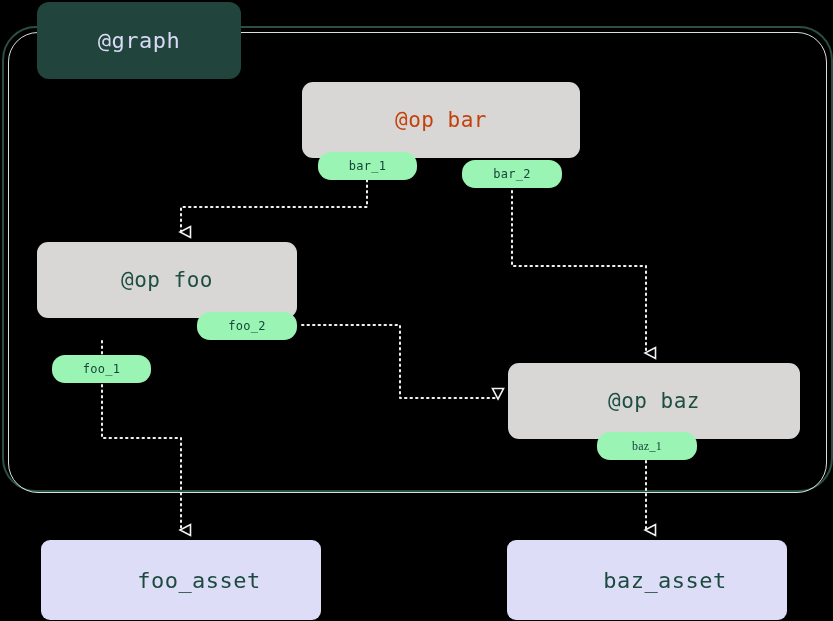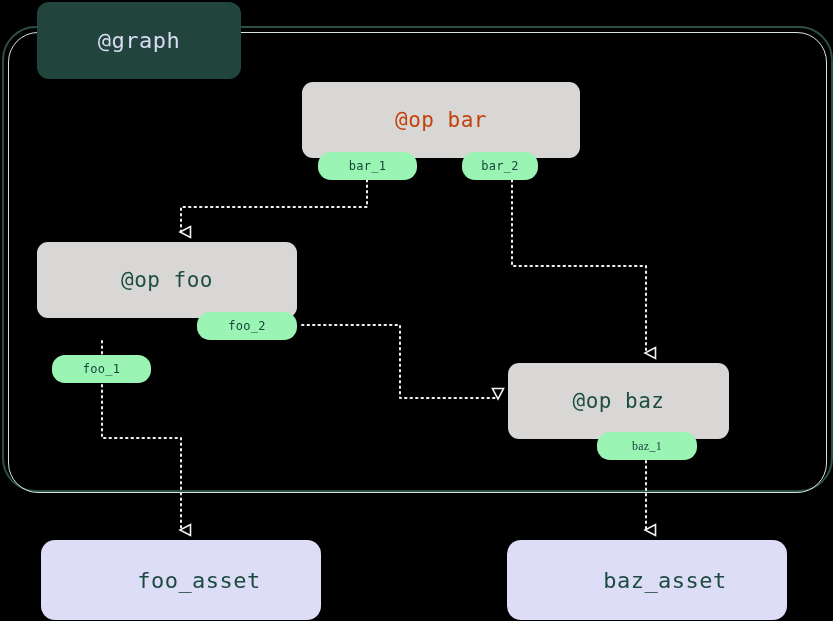--- a/index.html
+++ b/index.html
@@ -88,21 +88,21 @@
     font-size: 12px;
     display: flex;
     align-items: center;
     justify-content: center;
     z-index: 5;
     letter-spacing: 0.3px;
   }
   
   .asset-node {
     background: #ddddf8;
-    border-radius: 14px;
+    border-radius: 9px;
     color: #1d4a3f;
     font-size: 22px;
     letter-spacing: 0.5px;
     z-index: 3;
     padding-left: 36px;
   }
 </style>
 </head>
 <body>
 
@@ -124,25 +124,25 @@
         <path d="M 102 341 L 102 438 L 181 438 L 181 530" fill="none" stroke="#f2f2f2" stroke-width="2" stroke-dasharray="1.5 4" stroke-linecap="round" stroke-linejoin="round" marker-end="url(#arrow-down)"></path>
         <path d="M 646 461 L 646 530" fill="none" stroke="#f2f2f2" stroke-width="2" stroke-dasharray="1.5 4" stroke-linecap="round" stroke-linejoin="round" marker-end="url(#arrow-down)"></path>
       </g>
   </svg>
 
   <div class="node subgraph-label">@graph</div>
 
   <div id="op-layer">
       <div class="node op-node" style="left: 302px; top: 82px; width: 278px; height: 76px; background: rgb(216, 215, 213); color: #c2410c;">@op bar</div>
       <div class="port" style="left: 318px; top: 152px; width: 99px;">bar_1</div>
-      <div class="port" style="left: 462px; top: 152px; width: 76px;">bar_2</div>
+      <div class="port" style="left: 462px; top: 160px; width: 100px;">bar_2</div>
       <div class="node op-node" style="left: 37px; top: 242px; width: 260px; height: 76px; background: rgb(216, 215, 213); color: rgb(30, 77, 66);">@op foo</div>
       <div class="port" style="left: 52px; top: 312px; width: 99px; margin-top: 43px;">foo_1</div>
       <div class="port" style="left: 197px; top: 312px; width: 100px;">foo_2</div>
-      <div class="node op-node" style="left: 508px; top: 363px; width: 221px; height: 76px; background: rgb(216, 215, 213); color: rgb(30, 77, 66);">@op baz</div>
+      <div class="node op-node" style="left: 508px; top: 363px; width: 292px; height: 76px; background: rgb(216, 215, 213); color: rgb(30, 77, 66);">@op baz</div>
       <div class="port" style="left: 597px; top: 432px; width: 100px; font-family: Liberation Serif, serif;">baz_1</div>
     </div>
 
   <div id="asset-layer">
       <div class="node asset-node" style="left: 41px; top: 540px; width: 280px; height: 80px; background: rgb(221, 221, 248); color: rgb(29, 74, 63);">foo_asset</div>
       <div class="node asset-node" style="left: 507px; top: 540px; width: 280px; height: 80px; background: rgb(221, 221, 248); color: rgb(29, 74, 63);">baz_asset</div>
     </div>
 
 </div>
 

